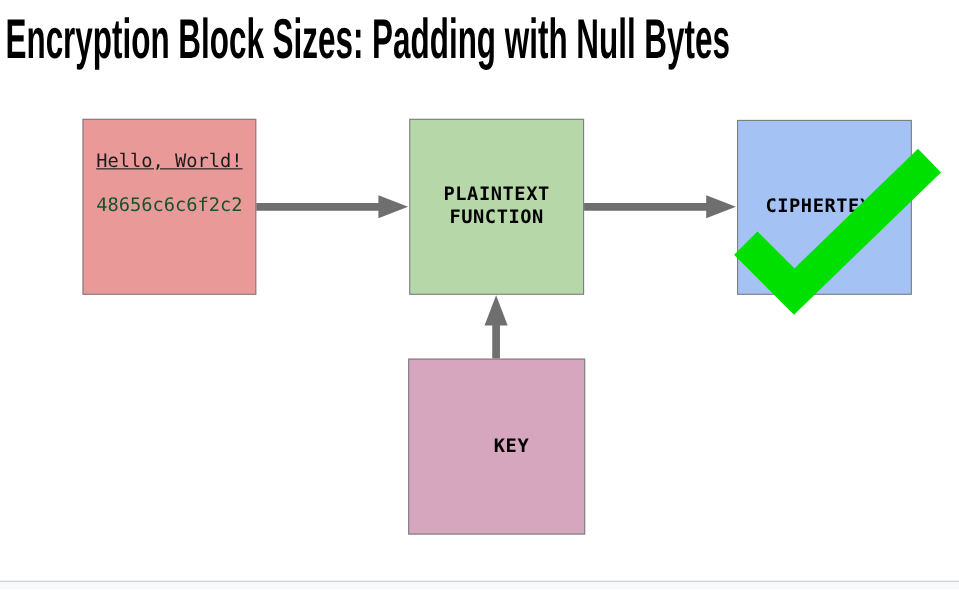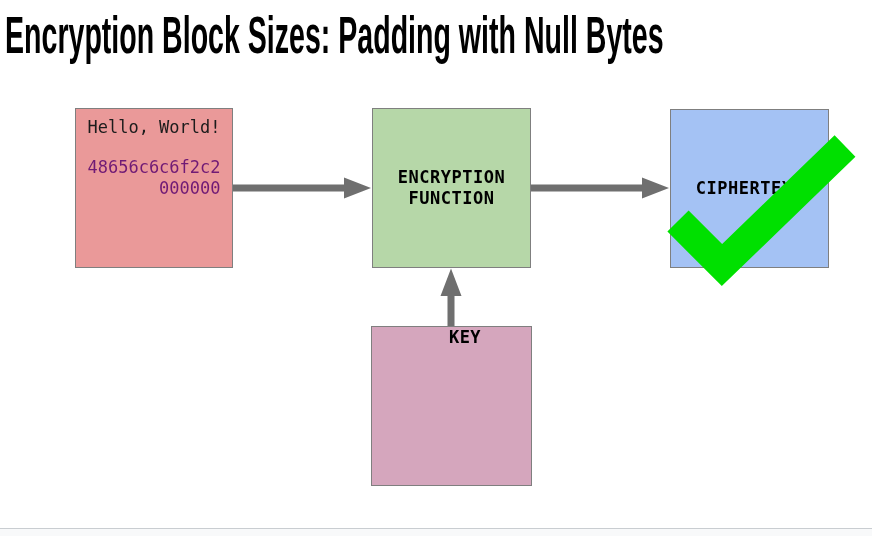--- a/index.html
+++ b/index.html
@@ -33,40 +33,41 @@
     border: 1.5px solid #7f7f7f;
     color: #000000;
     font-size: 17px;
   }
   .box-plaintext  { left: 75px;  top: 108px; width: 158px; height: 160px; }
   .box-encryption { left: 372px; top: 108px; width: 159px; height: 160px;
                     display: flex; flex-direction: column; align-items: center; justify-content: center; }
   .box-ciphertext { left: 670px; top: 109px; width: 159px; height: 159px;
                     display: flex; align-items: center; justify-content: center; }
   .box-key        { left: 371px; top: 326px; width: 161px; height: 160px;
-                    display: flex; justify-content: center; padding-left: 27px; }
+                    display: flex; align-items: center; justify-content: center; padding-left: 27px; }
 
   .box-label {
     font-weight: bold;
     text-align: center;
     line-height: 21px;
     letter-spacing: 0.5px;
   }
   .box-plaintext .box-label { margin-top: 11px; }
   .plain-text-line {
     text-align: center;
-    margin-top: 8px;
+    margin-top: 28px;
     color: #1c1c1c;
     line-height: 21px;
+    text-decoration: underline;
   }
   .hex-block {
     width: fit-content;
     margin: 19px auto 0 auto;
-    text-align: right;
-    color: #701a75;
+    text-align: center;
+    color: #14532d;
     line-height: 21px;
   }
 
   .overlay {
     position: absolute;
     left: 0; top: 0;
     width: 872px; height: 536px;
     pointer-events: none;
     z-index: 5;
   }
@@ -84,26 +85,25 @@
 <body>
 
 <div class="canvas">
 
   <h1 class="title">Encryption Block Sizes: Padding with Null Bytes</h1>
 
   <div class="box box-plaintext" style="background-color: rgb(234, 153, 153);">
     <div class="plain-text-line">Hello, World!</div>
     <div class="hex-block">
       <div>48656c6c6f2c2</div>
-      <div>000000</div>
     </div>
   </div>
 
   <div class="box box-encryption" style="background-color: rgb(182, 215, 168);">
-    <div class="box-label">ENCRYPTION</div>
+    <div class="box-label">PLAINTEXT</div>
     <div class="box-label">FUNCTION</div>
   </div>
 
   <div class="box box-ciphertext" style="background-color: rgb(164, 194, 244);">
     <div class="box-label">CIPHERTEXT</div>
   </div>
 
   <div class="box box-key" style="background-color: rgb(213, 166, 189);">
     <div class="box-label">KEY</div>
   </div>

